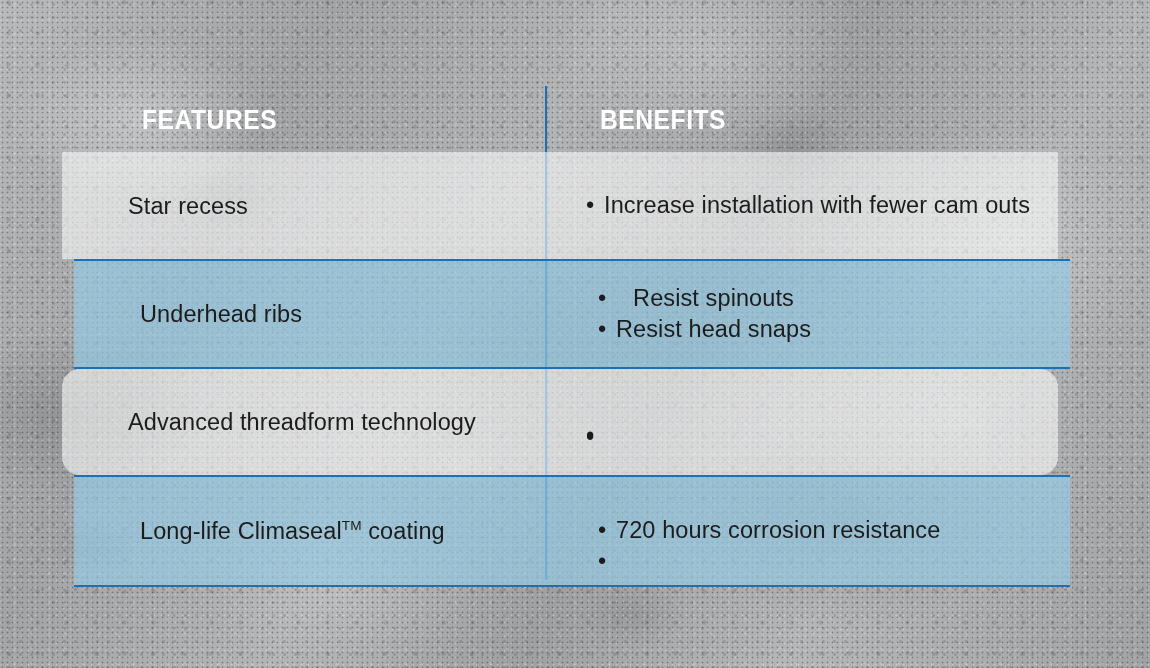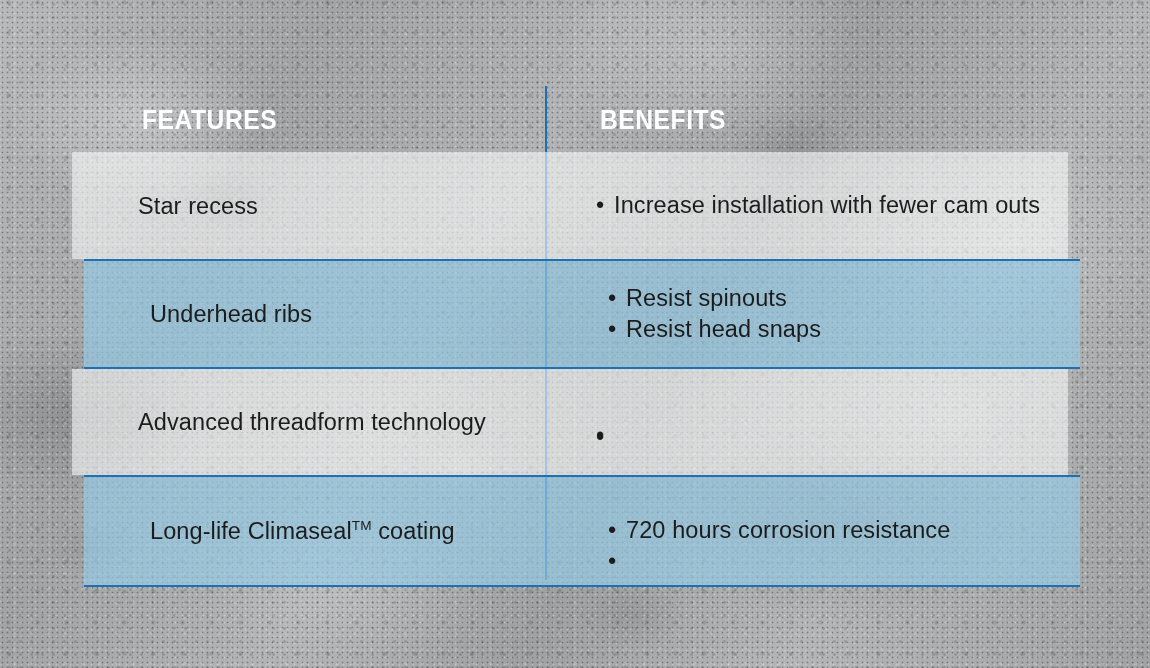--- a/index.html
+++ b/index.html
@@ -13,20 +13,21 @@
     overflow: hidden;
     font-family: "Liberation Sans", sans-serif;
   }
 
   #stage {
     position: relative;
     width: 1150px;
     height: 668px;
     overflow: hidden;
     background: #a9abac;
+    text-align: center;
   }
 
   
   .concrete {
     position: absolute;
     inset: 0;
     background-color: #a9abad;
     background-image:
       radial-gradient(ellipse 180px 120px at 12% 18%, rgba(255,255,255,.30), rgba(255,255,255,0) 70%),
       radial-gradient(ellipse 220px 150px at 62% 8%,  rgba(255,255,255,.22), rgba(255,255,255,0) 70%),
@@ -68,38 +69,38 @@
       radial-gradient(ellipse 52px 38px at 40% 70%, rgba(255,255,255,.22), rgba(255,255,255,0) 70%),
       radial-gradient(ellipse 88px 54px at 69% 22%, rgba(0,0,0,.14), rgba(0,0,0,0) 70%),
       radial-gradient(ellipse 60px 44px at 84% 62%, rgba(255,255,255,.18), rgba(255,255,255,0) 70%),
       radial-gradient(ellipse 76px 48px at 55% 92%, rgba(0,0,0,.15), rgba(0,0,0,0) 70%),
       radial-gradient(ellipse 64px 40px at 8%  82%, rgba(0,0,0,.13), rgba(0,0,0,0) 70%);
   }
 
   
   #table {
     position: absolute;
-    left: 72px;
+    left: 62px;
     top: 152px;
     width: 996px;
     height: 428px;
   }
   .row {
     position: relative;
     display: flex;
     width: 100%;
     box-sizing: border-box;
   }
   .row.light { background: rgba(248,248,248,0.62); }
   .row.blue  { background: rgba(150,203,230,0.68); }
   .row.blue  { border-top: 2px solid #1f6fb5; border-bottom: 2px solid #1f6fb5; margin-left: 12px; }
 
   .r1 { height: 107px; }
   .r2 { height: 110px; }
-  .r3 { height: 106px; }
+  .r3 { height: 106px; border-radius: 18px; }
   .r4 { height: 112px; }
 
   .cell {
     display: flex;
     align-items: center;
     box-sizing: border-box;
   }
   .cell-feature {
     width: 470px;
     padding-left: 66px;

